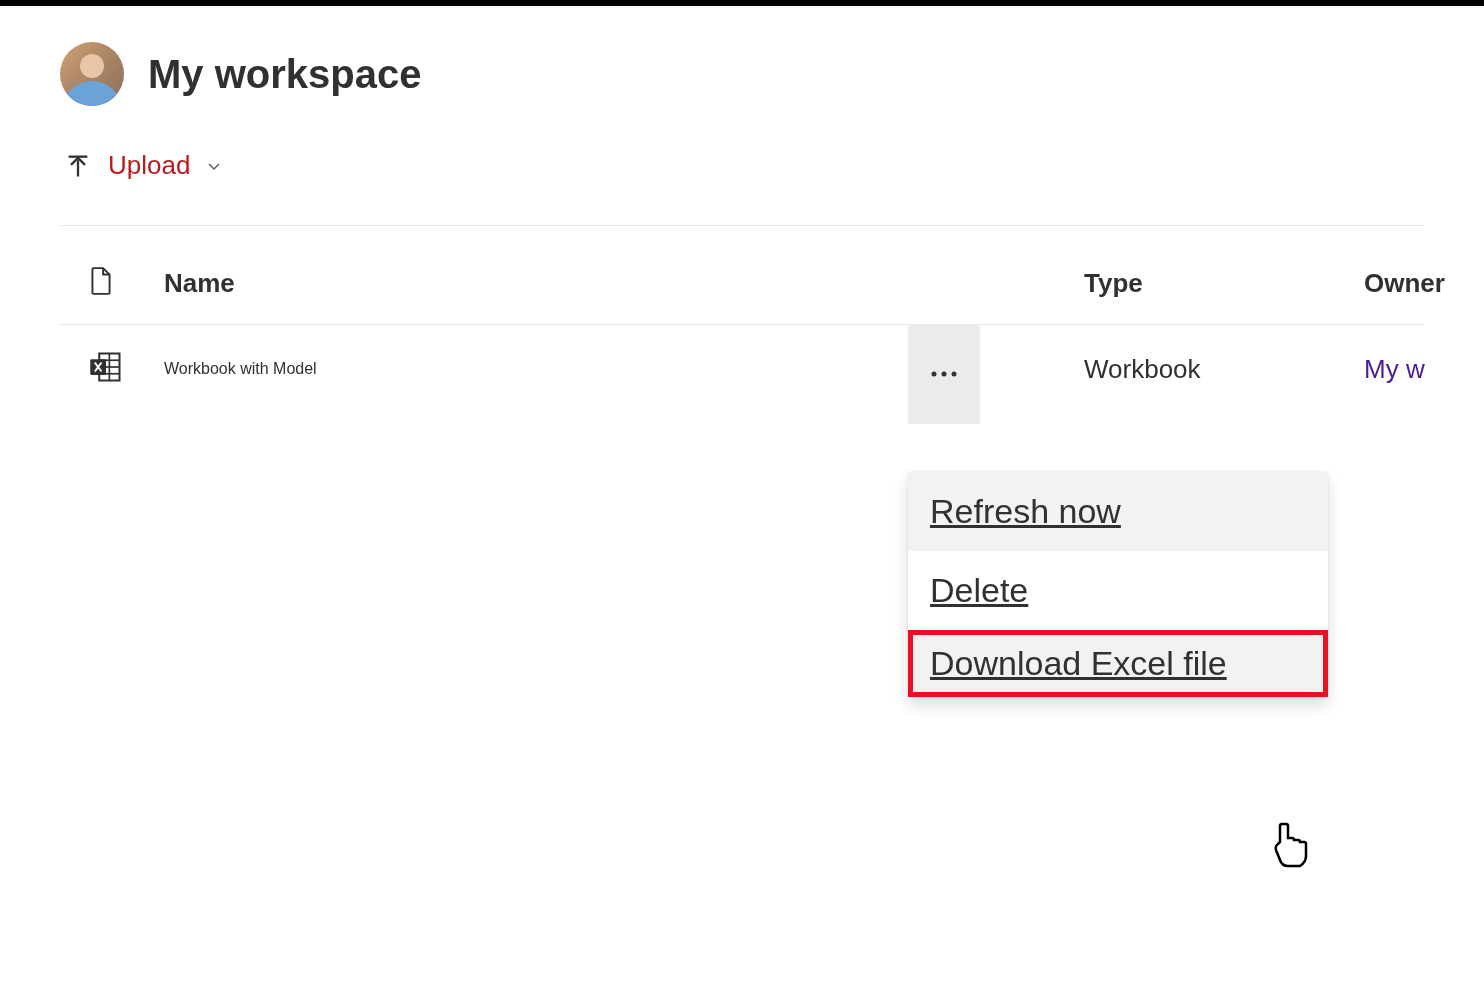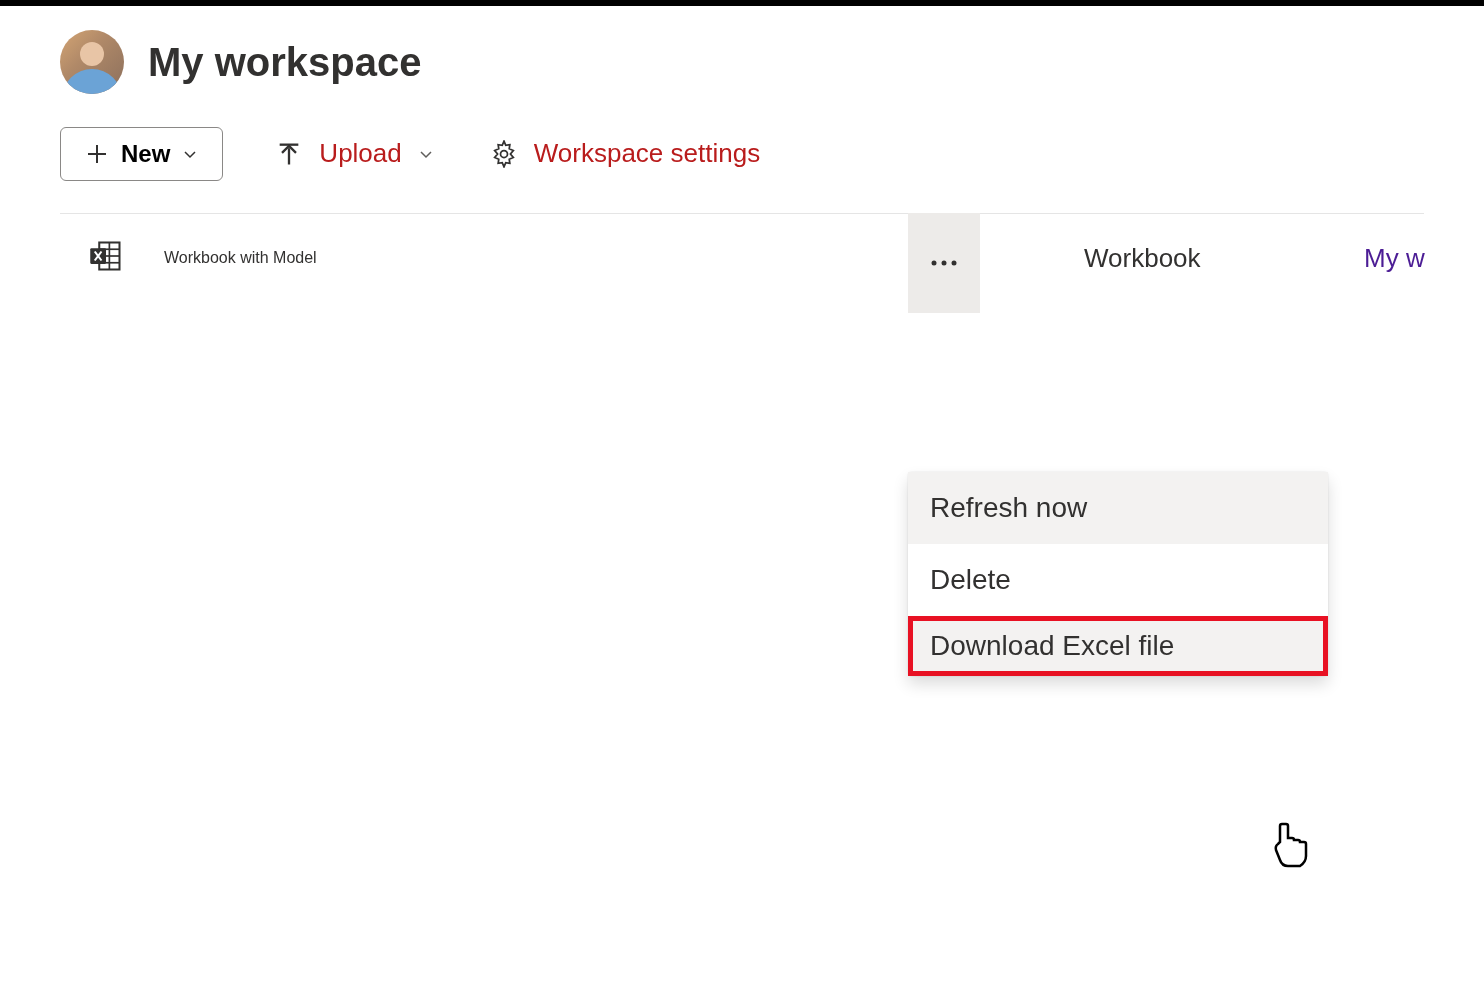--- a/index.html
+++ b/index.html
@@ -12,21 +12,21 @@
       font-family: "Segoe UI", -apple-system, BlinkMacSystemFont, sans-serif;
       background: #ffffff;
       color: #323130;
       overflow: hidden;
       width: 1484px;
       height: 981px;
       border-top: 6px solid #000;
     }
     
     .header {
-      padding: 24px 60px 0 60px;
+      padding: 36px 60px 0 60px;
     }
     
     .title-row {
       display: flex;
       align-items: center;
       gap: 24px;
       margin-bottom: 32px;
     }
     
     .avatar {
@@ -198,23 +198,24 @@
       left: 908px;
       width: 420px;
       background: #fff;
       box-shadow: 0 8px 16px rgba(0,0,0,0.14), 0 0 2px rgba(0,0,0,0.12);
       border-radius: 4px;
       z-index: 100;
     }
     
     .menu-item {
       padding: 20px 22px;
-      font-size: 28px;
+      font-size: 34px;
       cursor: pointer;
       position: relative;
+      text-decoration: underline;
     }
     
     .menu-item.hovered {
       background: #f3f2f1;
     }
     
     .menu-item.highlighted {
       background: #f3f2f1;
       border: 5px solid #e81123;
       padding: 9px 17px;
@@ -230,64 +231,55 @@
 </head>
 <body>
 
 <div class="header">
   <div class="title-row">
     <div class="avatar"></div>
     <h1 class="page-title">My workspace</h1>
   </div>
 
   <div class="toolbar">
-    <button class="btn-new">
-      <span class="icon">
-        <svg width="24" height="24" viewBox="0 0 24 24" fill="none" stroke="#323130" stroke-width="2">
-          <line x1="12" y1="3" x2="12" y2="21"></line>
-          <line x1="3" y1="12" x2="21" y2="12"></line>
-        </svg>
-      </span>
-      <span>New</span>
-      <span class="icon">
-        <svg width="16" height="16" viewBox="0 0 16 16" fill="none" stroke="#323130" stroke-width="1.5">
-          <polyline points="3,6 8,11 13,6"></polyline>
-        </svg>
-      </span>
-    </button>
 
     <button class="btn-flat">
       <span class="icon">
         <svg width="28" height="28" viewBox="0 0 24 24" fill="none" stroke="#323130" stroke-width="2">
           <line x1="12" y1="21" x2="12" y2="7"></line>
           <polyline points="6,11 12,5 18,11"></polyline>
           <line x1="4" y1="4" x2="20" y2="4"></line>
         </svg>
       </span>
       <span>Upload</span>
       <span class="icon">
         <svg width="16" height="16" viewBox="0 0 16 16" fill="none" stroke="#605e5c" stroke-width="1.5">
           <polyline points="3,6 8,11 13,6"></polyline>
         </svg>
       </span>
     </button>
 
-    <button class="btn-flat">
-      <span class="icon">
-        <svg width="28" height="28" viewBox="0 0 24 24" fill="none" stroke="#323130" stroke-width="1.5">
-          <circle cx="12" cy="12" r="3"></circle>
-          <path d="M12 1l1.5 3.5L17 4l-.5 3.5L20 9l-2.5 3L20 15l-3.5 1.5L17 20l-3.5-.5L12 23l-1.5-3.5L7 20l.5-3.5L4 15l2.5-3L4 9l3.5-1.5L7 4l3.5.5z"></path>
-        </svg>
-      </span>
-      <span>Workspace settings</span>
-    </button>
   </div>
 </div>
 
 <div class="table-container">
+  <div class="table-header">
+    <div class="col-icon">
+      <span class="icon">
+        <svg width="26" height="30" viewBox="0 0 24 28" fill="none" stroke="#323130" stroke-width="1.8">
+          <path d="M14 2H5a1 1 0 0 0-1 1v22a1 1 0 0 0 1 1h14a1 1 0 0 0 1-1V8z"></path>
+          <polyline points="14,2 14,8 20,8"></polyline>
+        </svg>
+      </span>
+    </div>
+    <div class="col-name">Name</div>
+    <div class="col-actions"></div>
+    <div class="col-type">Type</div>
+    <div class="col-owner">Owner</div>
+  </div>
 
   <div class="table-row">
     <div class="col-icon">
       <span class="icon">
         <svg class="excel-icon" viewBox="0 0 32 32" fill="none">
           <rect x="10" y="4" width="18" height="24" fill="none" stroke="#323130" stroke-width="1.8"></rect>
           <line x1="10" y1="10" x2="28" y2="10" stroke="#323130" stroke-width="1.5"></line>
           <line x1="10" y1="16" x2="28" y2="16" stroke="#323130" stroke-width="1.5"></line>
           <line x1="10" y1="22" x2="28" y2="22" stroke="#323130" stroke-width="1.5"></line>
           <line x1="19" y1="4" x2="19" y2="28" stroke="#323130" stroke-width="1.5"></line>

